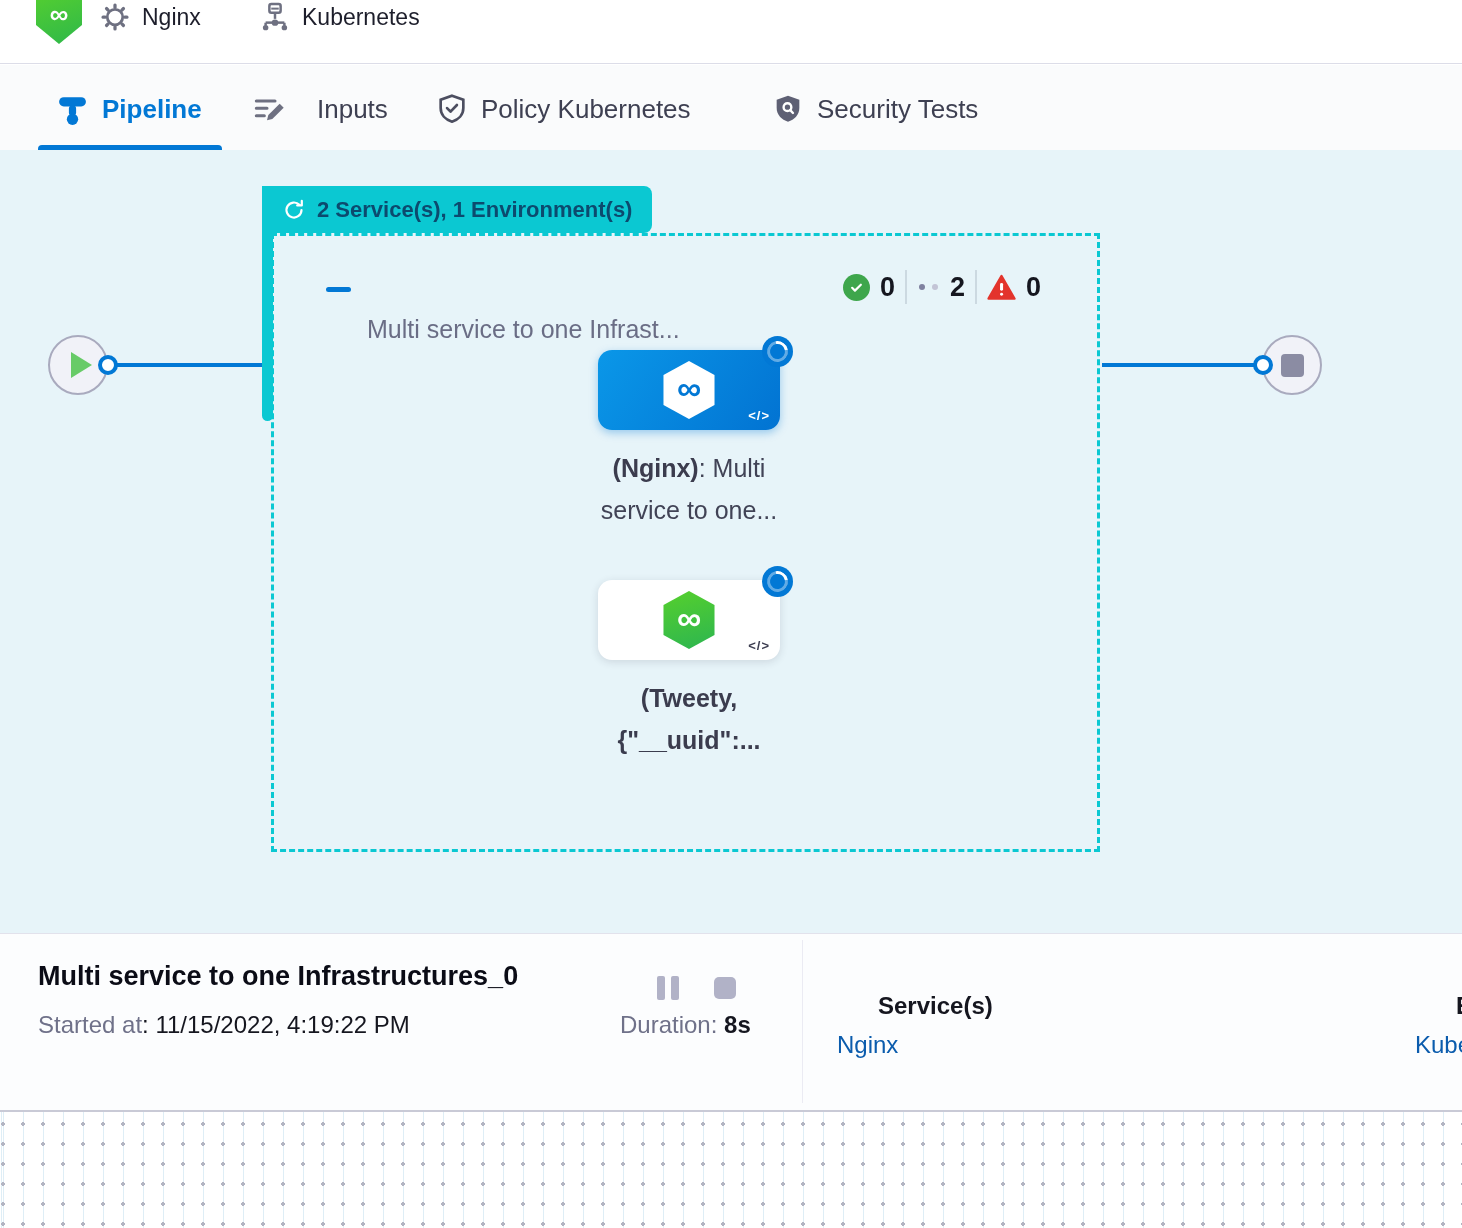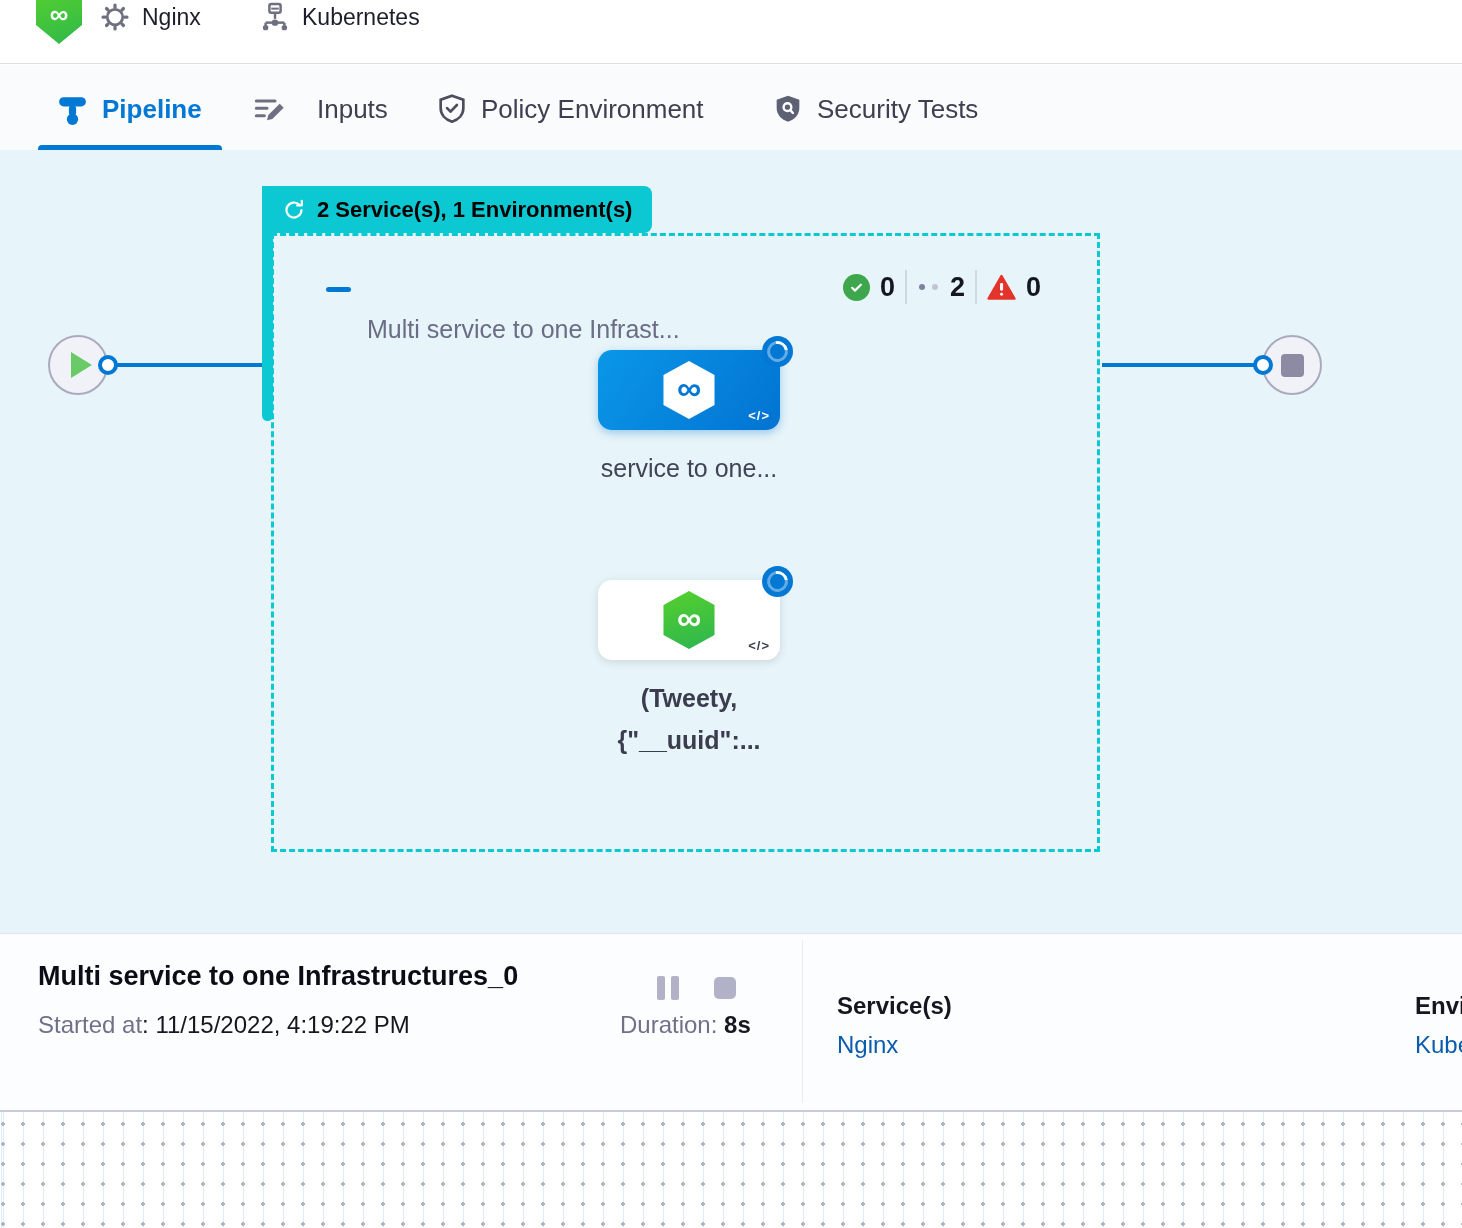--- a/index.html
+++ b/index.html
@@ -23,21 +23,21 @@
   .tab.active { color:#0278d5; font-weight:700; }
   .tab-underline { position:absolute; left:38px; bottom:0; width:184px; height:5px; background:#0278d5; border-radius:4px 4px 0 0; }
   .t-pipeline { left:56px;justify-content:space-between; } .t-inputs { left:253px;gap:32px; } .t-policy { left:436px; } .t-security { left:772px; }
 
   
   .canvas { position:absolute; left:0; top:150px; width:1462px; height:783px; background:#e7f4f9; }
 
   .dashed-box { position:absolute; left:271px; top:83px; width:829px; height:619px; border:3px dashed #0bc8d2; }
   .group-strip { position:absolute; left:262px; top:36px; width:11px; height:235px; background:#0bc8d2; border-radius:0 0 6px 6px; z-index:3; }
   .group-badge { position:absolute; left:262px; top:36px; height:47px; padding:0 20px; background:#0bc8d2; border-radius:8px 8px 8px 0;
-      display:flex; align-items:center; gap:11px; color:#000000; font-size:22px; font-weight:700; z-index:4; cursor:pointer; }
+      display:flex; align-items:center; gap:11px; color:#0c4a6e; font-size:22px; font-weight:700; z-index:4; cursor:pointer; }
 
   .stage-header-collapse { position:absolute; left:326px; top:137px; width:25px; height:5px; border-radius:3px; background:#0278d5; cursor:pointer; z-index:4; }
   .stage-title { position:absolute; left:367px; top:123px; font-size:25px; color:#6a6d85; z-index:4;margin-top:42px; }
   .stage-counts { position:absolute; left:843px; top:120px; display:flex; align-items:center; gap:10px; z-index:4; }
   .count-num { font-size:27px; font-weight:600; color:#15161f; }
   .count-sep { width:2px; height:34px; background:#ccd9e1; }
   .ok-badge { width:27px; height:27px; border-radius:50%; background:#3ea64c; display:flex; align-items:center; justify-content:center; }
   .run-dots { display:flex; gap:7px; align-items:center; padding:0 2px; }
   .run-dots i { width:6px; height:6px; border-radius:50%; display:block; }
   .run-dots i:first-child { background:#7f81a0; } .run-dots i:last-child { background:#c3c4d6; }
@@ -75,21 +75,21 @@
   .exec-title { position:absolute; left:38px; top:27px; font-size:27px; font-weight:700; color:#0b0c16; }
   .started-row { position:absolute; left:38px; top:77px; font-size:24px; color:#15161f; }
   .started-row .lbl { color:#6f7189;text-align:right; }
   .ctl-pause { position:absolute; left:657px; top:42px; width:34px; height:24px; display:flex; gap:6px; cursor:pointer; }
   .ctl-pause i { width:8px; height:24px; background:#b1b2c7; border-radius:2px; }
   .ctl-stop { position:absolute; left:714px; top:43px; width:22px; height:22px; background:#b1b2c7; border-radius:5px; cursor:pointer; }
   .duration-row { position:absolute; left:620px; top:77px; font-size:24px; color:#15161f; }
   .duration-row .lbl { color:#6f7189; }
   .footer-vsep { position:absolute; left:802px; top:6px; width:1px; height:163px; background:#ebebf3; }
   .kv { position:absolute; }
-  .kv .k { font-size:24px; font-weight:600; color:#15161f; }
+  .kv .k { font-size:24px; font-weight:600; color:#15161f;margin-left:41px; }
   .kv .v { font-size:24px; color:#0b5cad; margin-top:11px; cursor:pointer; }
   .kv-services { left:837px; top:58px; } .kv-env { left:1415px; top:58px; width:220px; }
 
   
   .grid-area { position:absolute; left:0; top:1110px; width:1462px; height:118px; background-color:#fff; border-top:2px solid #c9cad6;
     background-image:
       radial-gradient(circle, #b2b4c2 1.7px, transparent 2px),
       repeating-linear-gradient(90deg, rgba(170,210,232,.38) 0 1px, transparent 1px 20px);
     background-size:20px 20px, auto;
     background-position:13px 2px, 3px 0; }
@@ -151,21 +151,21 @@
         <path d="M2.5 6h14M2.5 11.5h8M2.5 17h6" stroke="#6e7081" stroke-width="2.3" stroke-linecap="round"></path>
         <path d="M11.5 19.5l8.5-8.5 3 3-8.5 8.5-4 1z" fill="#6e7081" transform="translate(0,-3)"></path>
       </svg>
       <span>Inputs</span>
     </div>
     <div class="tab t-policy">
       <svg width="32" height="32" viewBox="0 0 24 24">
         <path d="M12 2l8.5 3v6.2c0 5.2-3.7 8.8-8.5 10.3C7.2 20 3.5 16.4 3.5 11.2V5z" fill="none" stroke="#4c4e60" stroke-width="2"></path>
         <path d="M8.3 11.3l2.6 2.7 4.8-5" fill="none" stroke="#4c4e60" stroke-width="2" stroke-linecap="round" stroke-linejoin="round"></path>
       </svg>
-      <span>Policy Environment</span>
+      <span>Policy Kubernetes</span>
     </div>
     <div class="tab t-security">
       <svg width="32" height="32" viewBox="0 0 24 24">
         <path d="M12 2l8.5 3v6.2c0 5.2-3.7 8.8-8.5 10.3C7.2 20 3.5 16.4 3.5 11.2V5z" fill="#5e6074"></path>
         <circle cx="11.6" cy="10.6" r="2.9" fill="none" stroke="#fff" stroke-width="1.8"></circle>
         <path d="M13.7 12.9l2 2.1" stroke="#fff" stroke-width="1.8" stroke-linecap="round"></path>
       </svg>
       <span>Security Tests</span>
     </div>
     <div class="tab-underline"></div>
@@ -220,20 +220,21 @@
     </div>
 
     <div class="node-card node-nginx">
       <div class="hex hex-white">
         <span class="inf">∞</span>
       </div>
       <span class="code-glyph">&lt;/&gt;</span>
       <span class="spinner"></span>
     </div>
     <div class="node-label nl-1">
+      <div><b>(Nginx)</b><span>: Multi</span></div>
       <div>service to one...</div>
     </div>
 
     <div class="node-card node-tweety">
       <div class="hex hex-green">
         <span class="inf">∞</span>
       </div>
       <span class="code-glyph">&lt;/&gt;</span>
       <span class="spinner"></span>
     </div>

